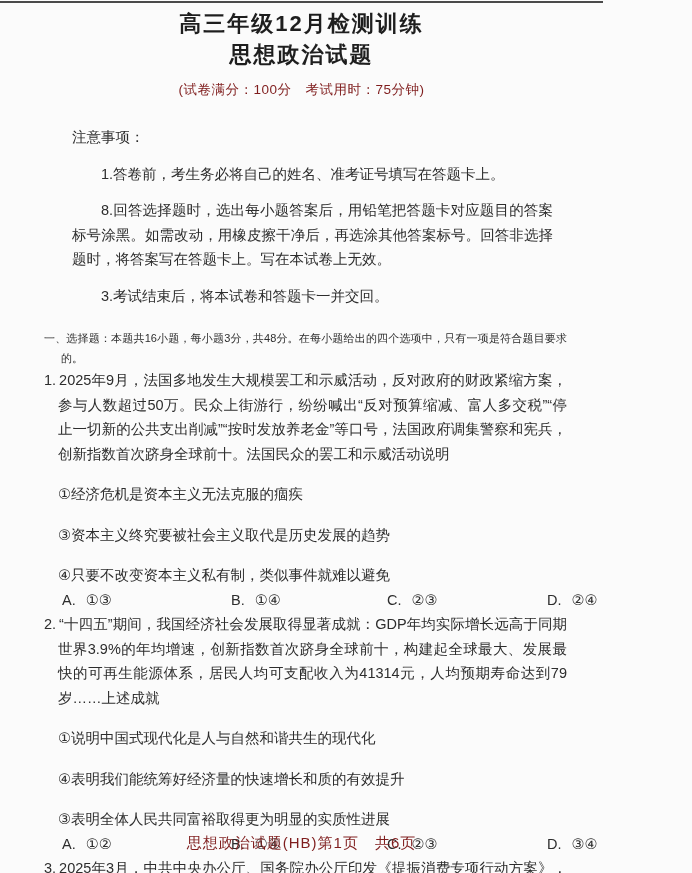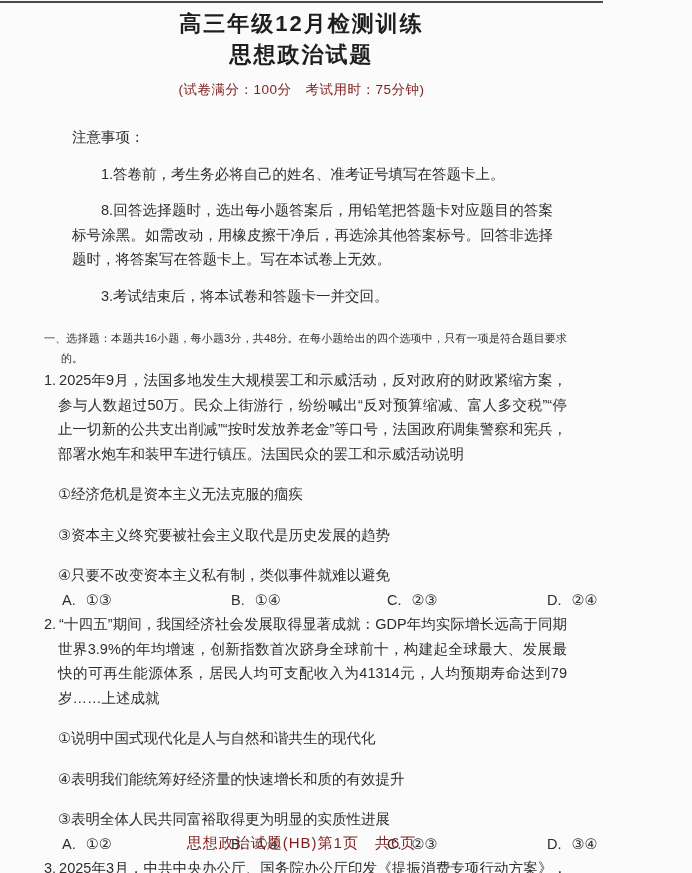--- a/index.html
+++ b/index.html
@@ -95,21 +95,21 @@
   <div class="notice">
     <p class="notice-head">注意事项：</p>
     <p class="notice-item">1.答卷前，考生务必将自己的姓名、准考证号填写在答题卡上。</p>
     <p class="notice-item">8.回答选择题时，选出每小题答案后，用铅笔把答题卡对应题目的答案标号涂黑。如需改动，用橡皮擦干净后，再选涂其他答案标号。回答非选择题时，将答案写在答题卡上。写在本试卷上无效。</p>
     <p class="notice-item">3.考试结束后，将本试卷和答题卡一并交回。</p>
   </div>
 
   <div class="section-head">一、选择题：本题共16小题，每小题3分，共48分。在每小题给出的四个选项中，只有一项是符合题目要求的。</div>
 
   <div class="question">
-    <p class="stem"><span class="qnum">1.</span><span>2025年9月，法国多地发生大规模罢工和示威活动，反对政府的财政紧缩方案，参与人数超过50万。民众上街游行，纷纷喊出“反对预算缩减、富人多交税”“停止一切新的公共支出削减”“按时发放养老金”等口号，法国政府调集警察和宪兵，部署水炮车和装甲车进行镇压。法国民众的罢工和示威活动说明</span></p>
+    <p class="stem"><span class="qnum">1.</span><span>2025年9月，法国多地发生大规模罢工和示威活动，反对政府的财政紧缩方案，参与人数超过50万。民众上街游行，纷纷喊出“反对预算缩减、富人多交税”“停止一切新的公共支出削减”“按时发放养老金”等口号，法国政府调集警察和宪兵，创新指数首次跻身全球前十。法国民众的罢工和示威活动说明</span></p>
     <div class="item">①经济危机是资本主义无法克服的痼疾</div>
     <div class="item">③资本主义终究要被社会主义取代是历史发展的趋势</div>
     <div class="item">④只要不改变资本主义私有制，类似事件就难以避免</div>
     <div class="options">
       <span class="opt"><span class="opt-letter">A.</span><span>①③</span></span>
       <span class="opt"><span class="opt-letter">B.</span><span>①④</span></span>
       <span class="opt"><span class="opt-letter">C.</span><span>②③</span></span>
       <span class="opt"><span class="opt-letter">D.</span><span>②④</span></span>
     </div>
   </div>

